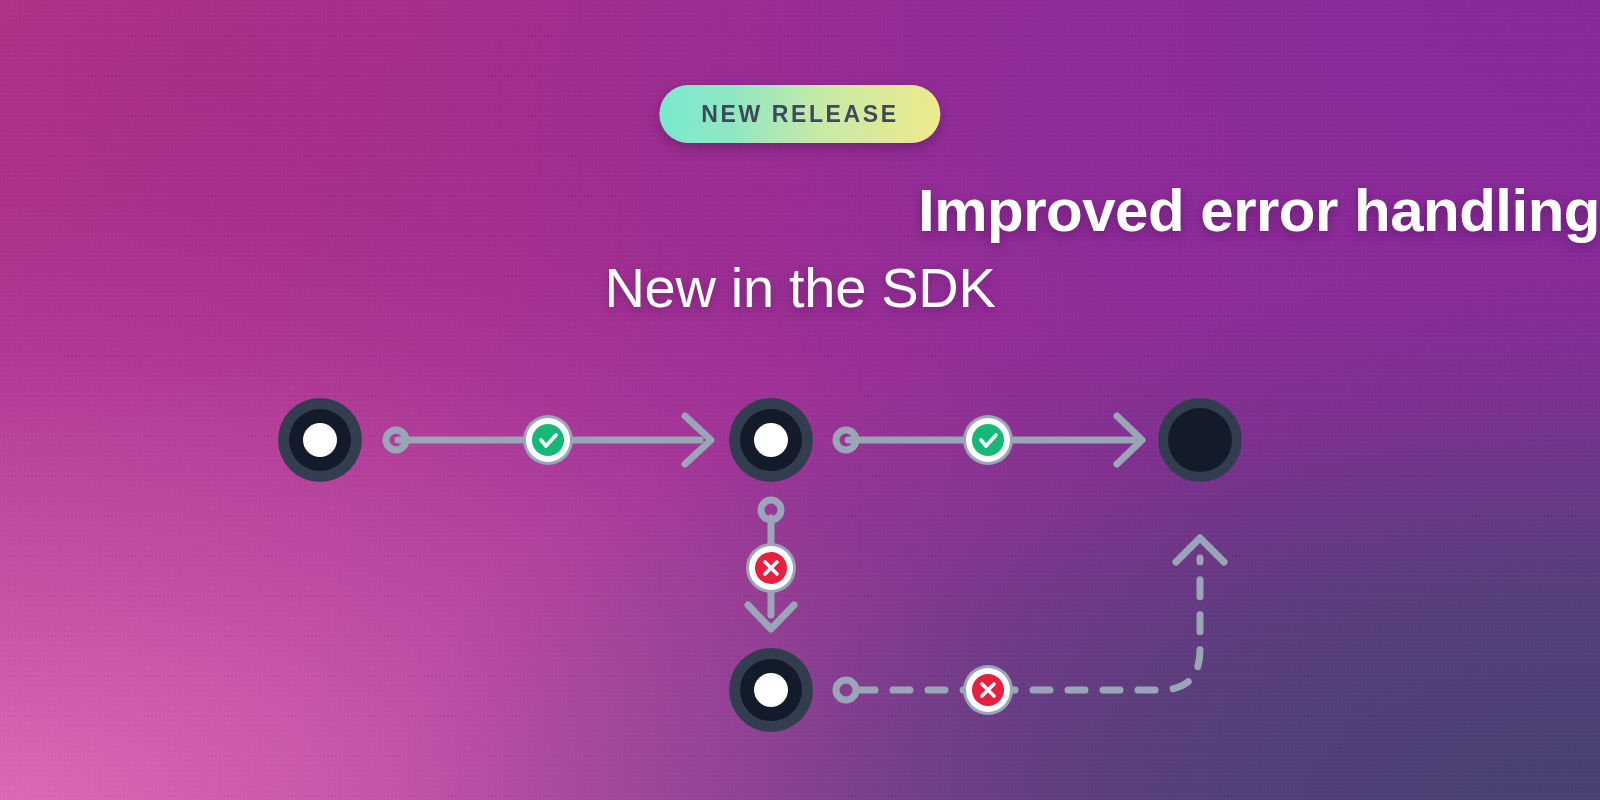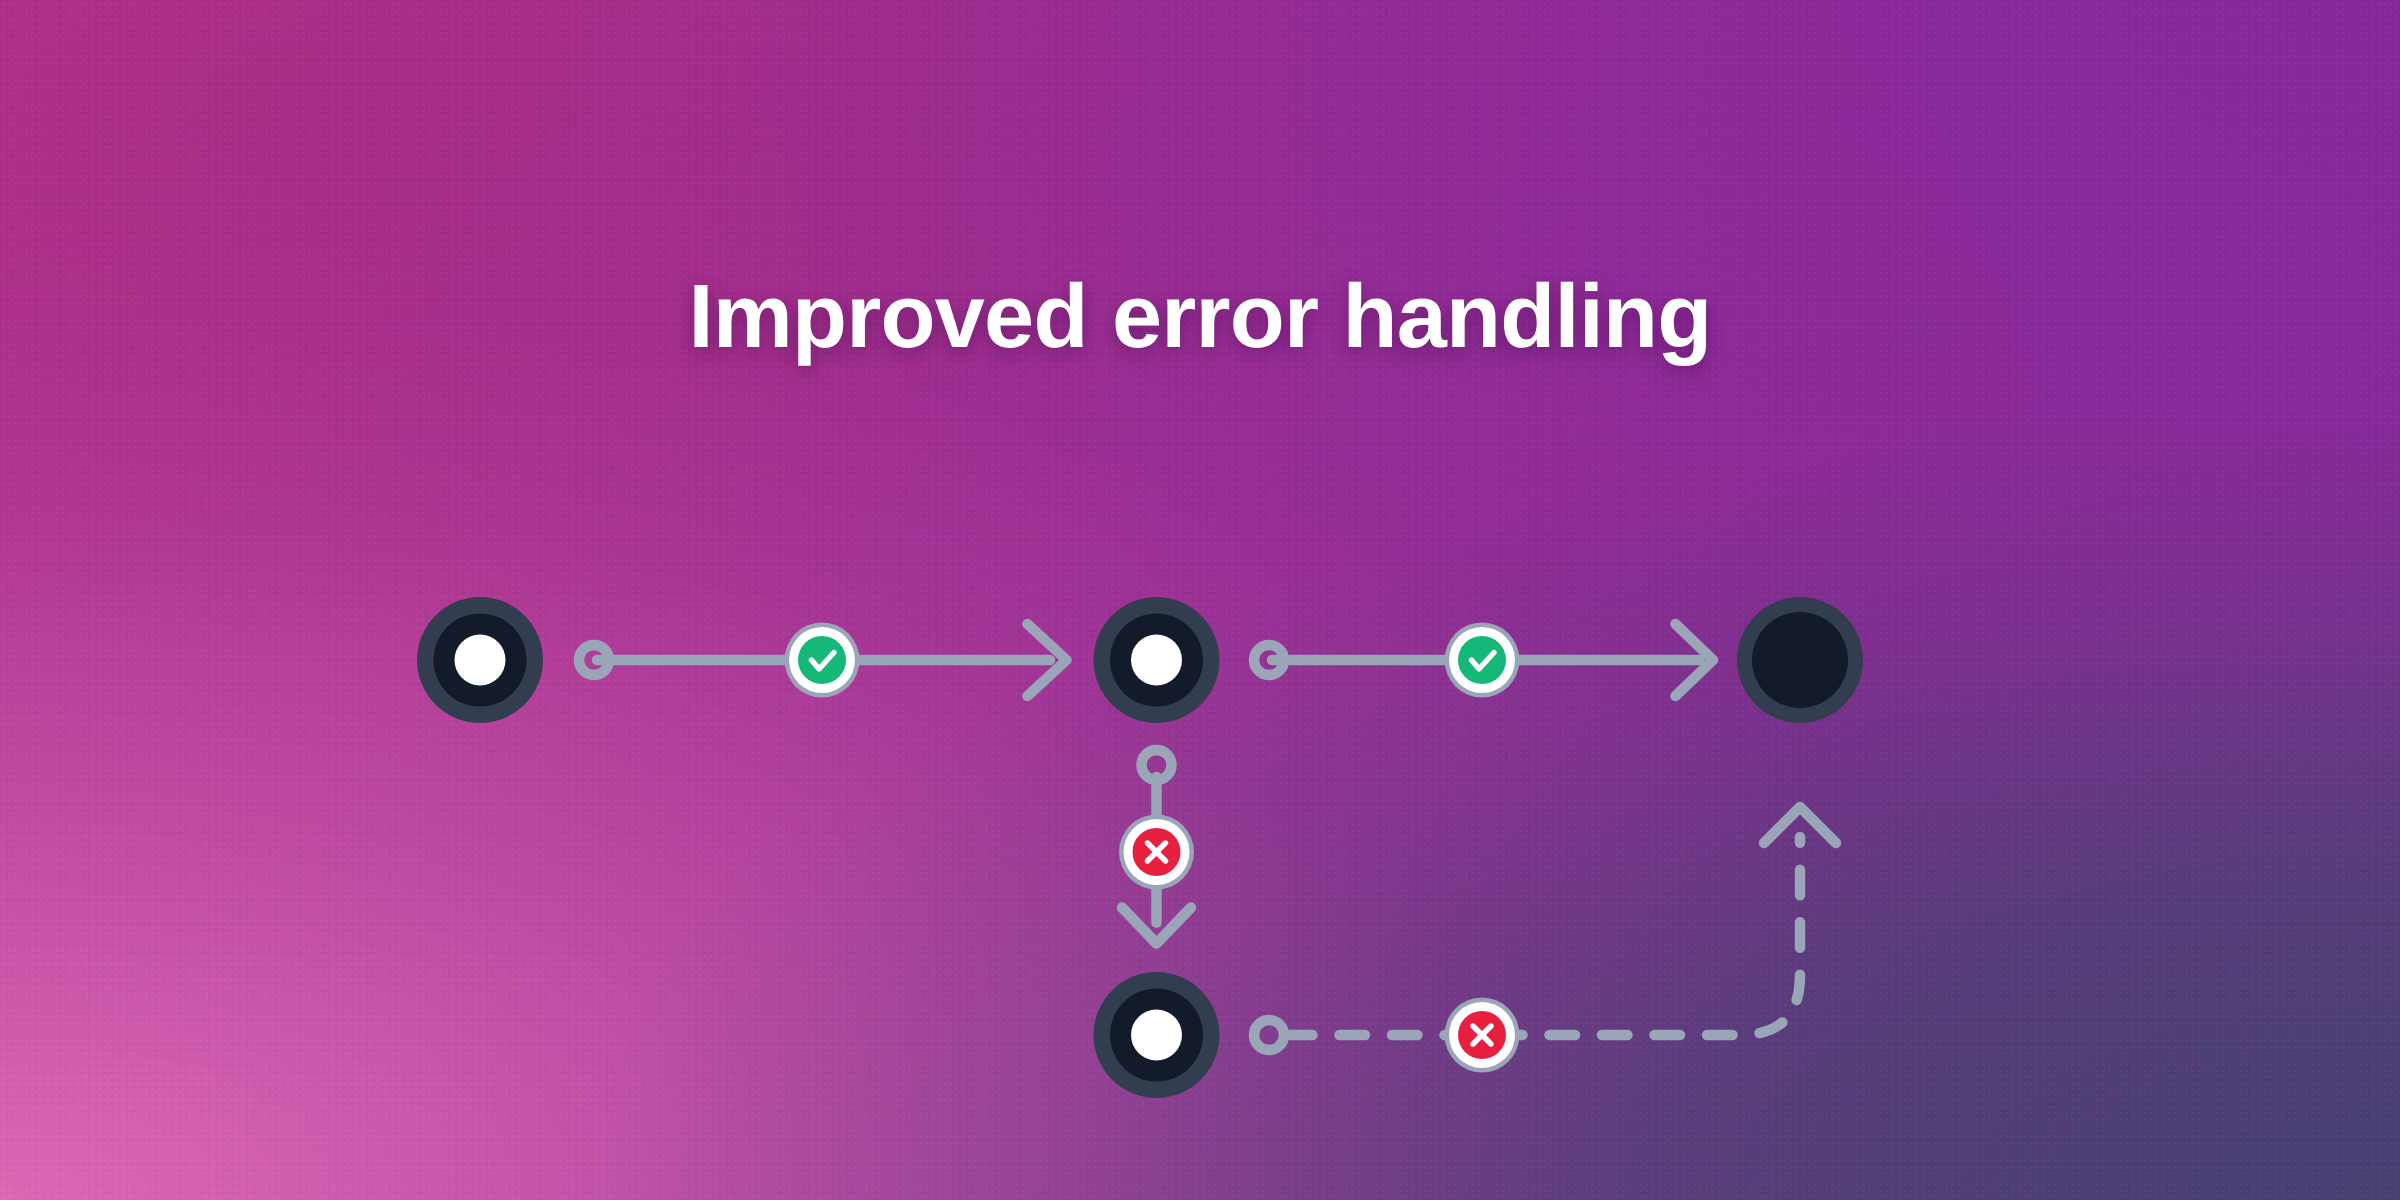--- a/index.html
+++ b/index.html
@@ -63,21 +63,21 @@
     color: #3e4a5c;
     white-space: nowrap;
   }
 
   
   .headline {
     position: absolute;
     top: 176px;
     left: 0;
     right: 0;
-    text-align: center;
+    text-align: right;
     font-size: 60px;
     font-weight: bold;
     color: #ffffff;
     letter-spacing: -0.5px;
     text-shadow: 0 4px 11px rgba(55,12,60,0.42);
   }
   .subhead {
     position: absolute;
     top: 255px;
     left: 0;
@@ -113,22 +113,26 @@
 </style>
 </head>
 <body>
 
 <div id="canvas">
 
   <div class="bg-base"></div>
   <div class="bg-corner-shade"></div>
   <div class="bg-noise"></div>
 
+  <div class="badge">
+    <span class="badge-label">NEW RELEASE</span>
+  </div>
 
   <div class="headline">Improved error handling</div>
+  <div class="subhead">New in the SDK</div>
 
   <svg class="diagram" viewBox="0 0 1600 800">
 
     <g>
       <line x1="398" y1="440" x2="700" y2="440" stroke="#9aa6b8" stroke-width="7" stroke-linecap="round"></line>
       <circle cx="396" cy="440" r="10" fill="none" stroke="#9aa6b8" stroke-width="7"></circle>
       <polyline points="685,416 711,440 685,464" fill="none" stroke="#9aa6b8" stroke-width="7" stroke-linecap="round" stroke-linejoin="round"></polyline>
     </g>
 
     <g>

